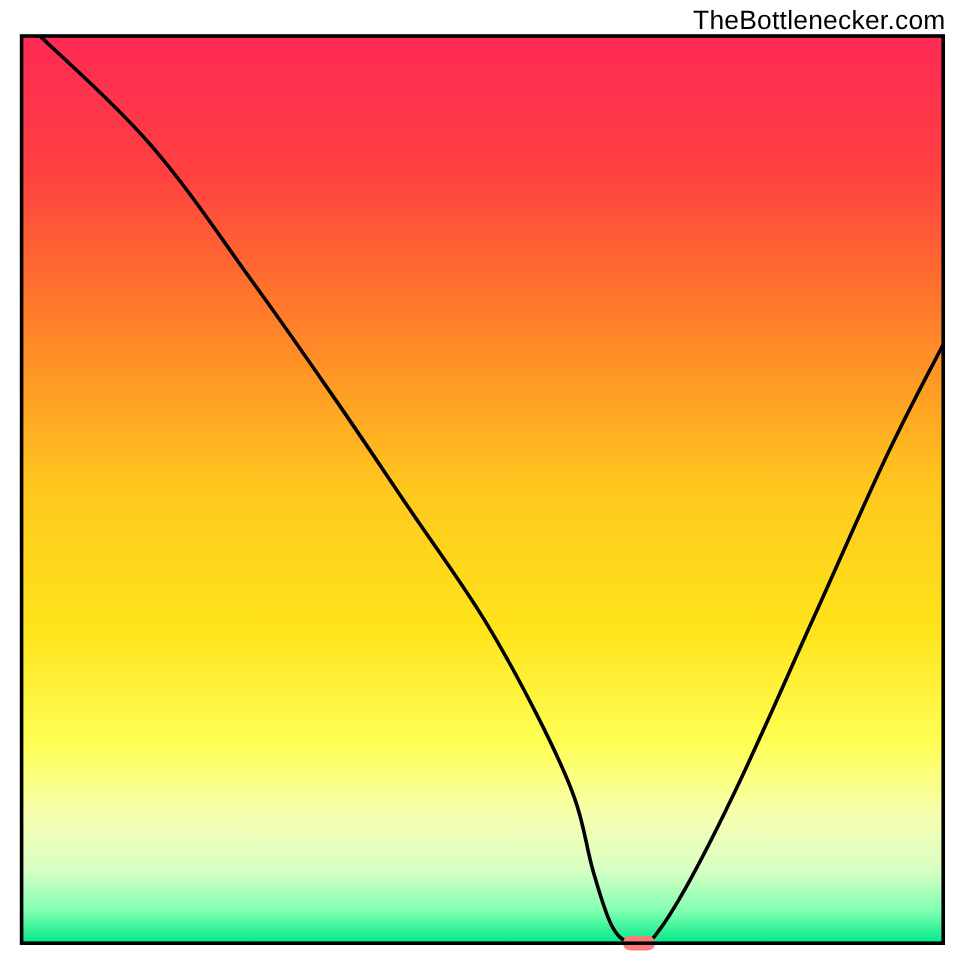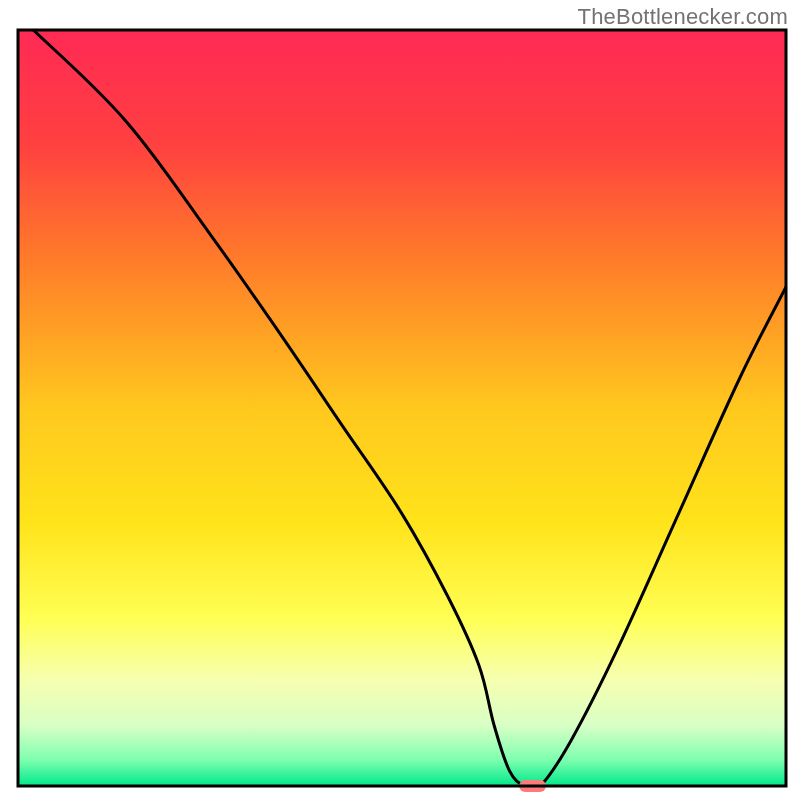--- a/index.html
+++ b/index.html
@@ -13,21 +13,21 @@
   }
   .stage {
     position: relative;
     width: 800px;
     height: 800px;
   }
   .watermark {
     position: absolute;
     top: 4px;
     right: 12px;
-    color: #737373;
+    color: #000000;
     font-size: 22px;
     font-weight: 500;
     letter-spacing: 0.2px;
     z-index: 20;
     text-align: right;
   }
   svg.plot {
     position: absolute;
     top: 0;
     left: 0;

